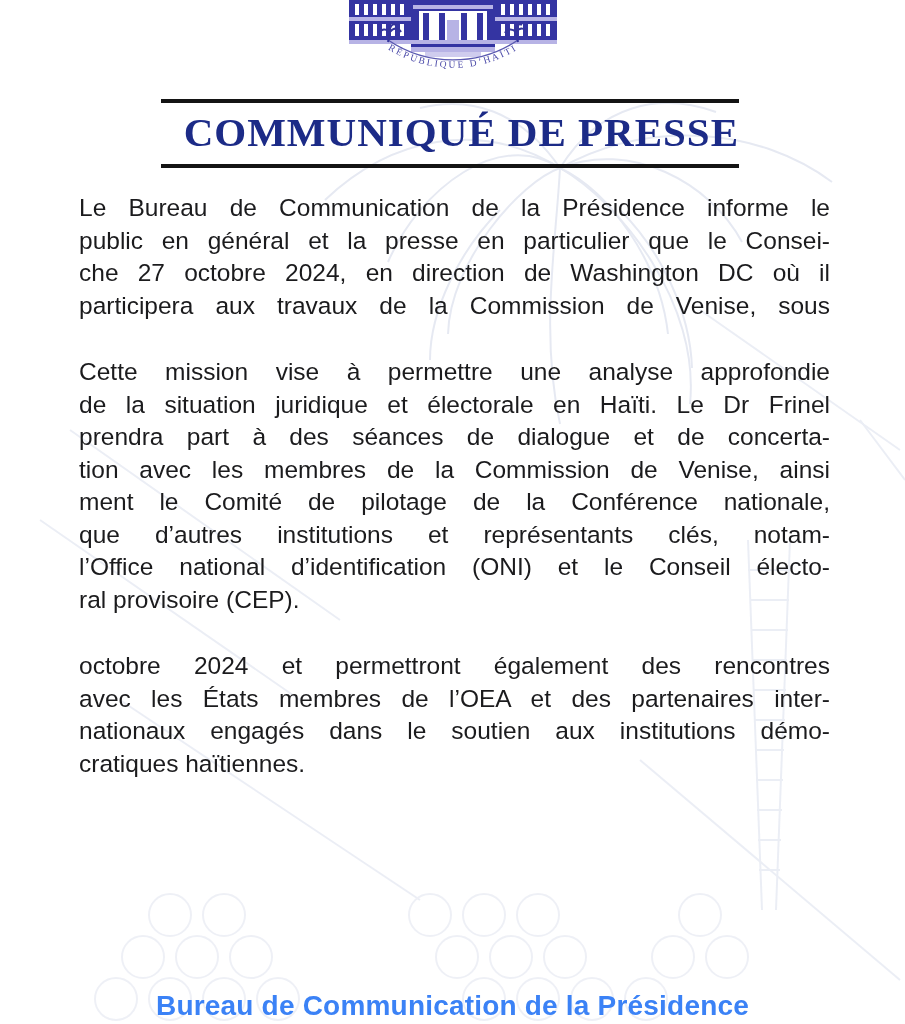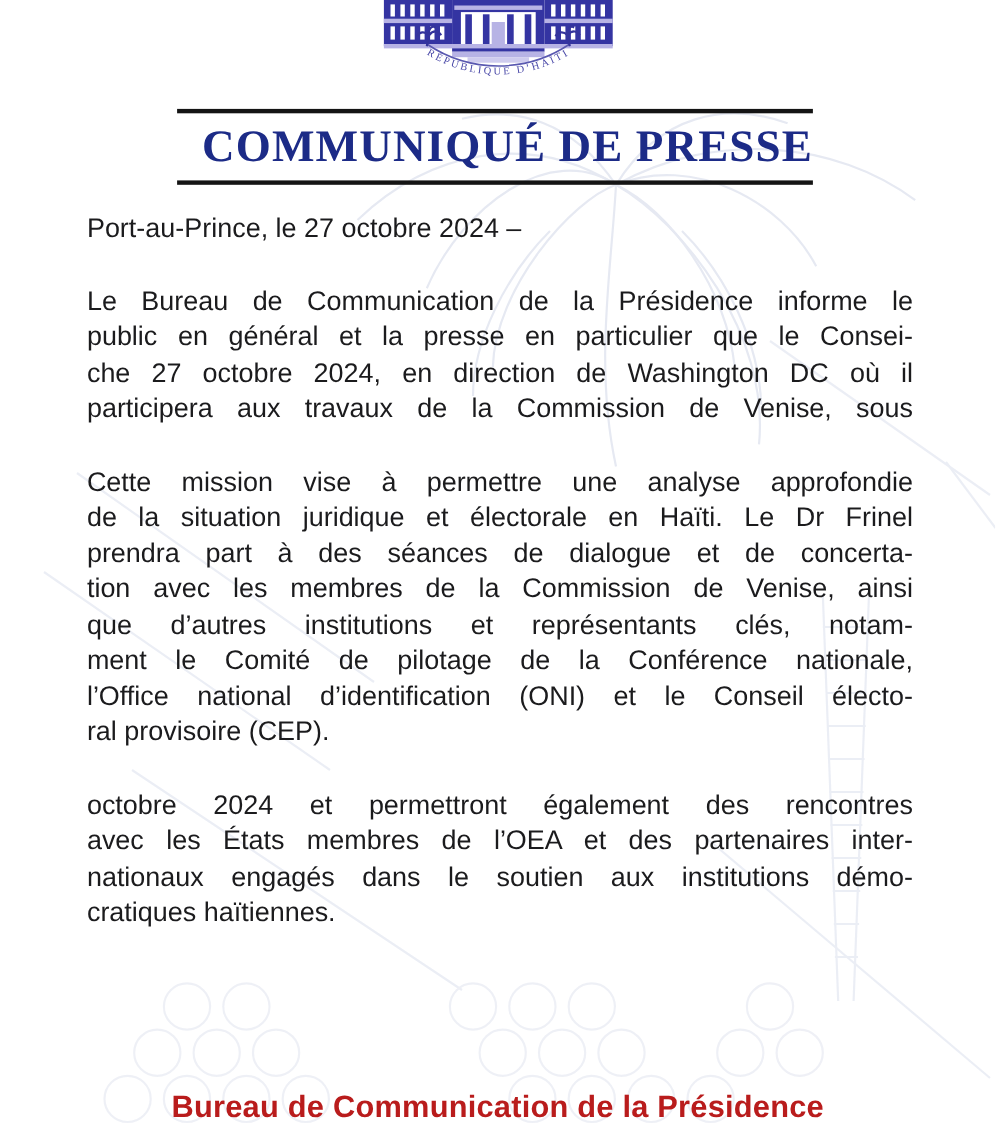--- a/index.html
+++ b/index.html
@@ -40,21 +40,21 @@
   .dateline{margin:0 0 34px 0;text-align:left;}
   .para{margin:0 0 34px 0;}
   .para .line{
     text-align:justify;text-align-last:justify;
     height:32.5px;overflow:hidden;
   }
   .para .line.last{text-align-last:left;}
   .signature{
     position:absolute;top:989px;left:0;width:905px;z-index:2;
     text-align:center;font-weight:bold;font-size:28px;line-height:34px;
-    color:#b91c1c;letter-spacing:0.2px;
+    color:#3b82f6;letter-spacing:0.2px;
   }
 </style>
 </head>
 <body>
 
 <div class="page">
 
   <svg class="watermark" viewBox="0 0 905 1024" fill="none" stroke="#e3e6f0" stroke-width="2" opacity="0.8">
     <g stroke="#e0e4ef">
       <path d="M560,168 C480,118 390,138 325,200"></path>
@@ -175,34 +175,33 @@
         <path d="M171,42 L169,32 M169,32 C165,28 160,29 158,33 M169,32 C173,27 178,28 180,32 M169,32 C168,26 172,23 175,25"></path>
       </g>
     </svg>
   </div>
 
   <header class="title-block">
     <h1>COMMUNIQUÉ DE PRESSE</h1>
   </header>
 
   <main class="doc">
-    <div class="dateline">Port-au-Prince, le 27 octobre 2024 –</div>
     <div class="para">
         <div class="line">Le Bureau de Communication de la Présidence informe le</div>
         <div class="line">public en général et la presse en particulier que le Consei-</div>
         <div class="line">che 27 octobre 2024, en direction de Washington DC où il</div>
         <div class="line">participera aux travaux de la Commission de Venise, sous</div>
       </div>
     <div class="para">
         <div class="line">Cette mission vise à permettre une analyse approfondie</div>
         <div class="line">de la situation juridique et électorale en Haïti. Le Dr Frinel</div>
         <div class="line">prendra part à des séances de dialogue et de concerta-</div>
         <div class="line">tion avec les membres de la Commission de Venise, ainsi</div>
+        <div class="line">ment le Comité de pilotage de la Conférence nationale,</div>
         <div class="line">que d’autres institutions et représentants clés, notam-</div>
-        <div class="line">ment le Comité de pilotage de la Conférence nationale,</div>
         <div class="line">l’Office national d’identification (ONI) et le Conseil électo-</div>
         <div class="line last">ral provisoire (CEP).</div>
       </div>
     <div class="para">
         <div class="line">octobre 2024 et permettront également des rencontres</div>
         <div class="line">avec les États membres de l’OEA et des partenaires inter-</div>
         <div class="line">nationaux engagés dans le soutien aux institutions démo-</div>
         <div class="line last">cratiques haïtiennes.</div>
       </div>
   </main>

